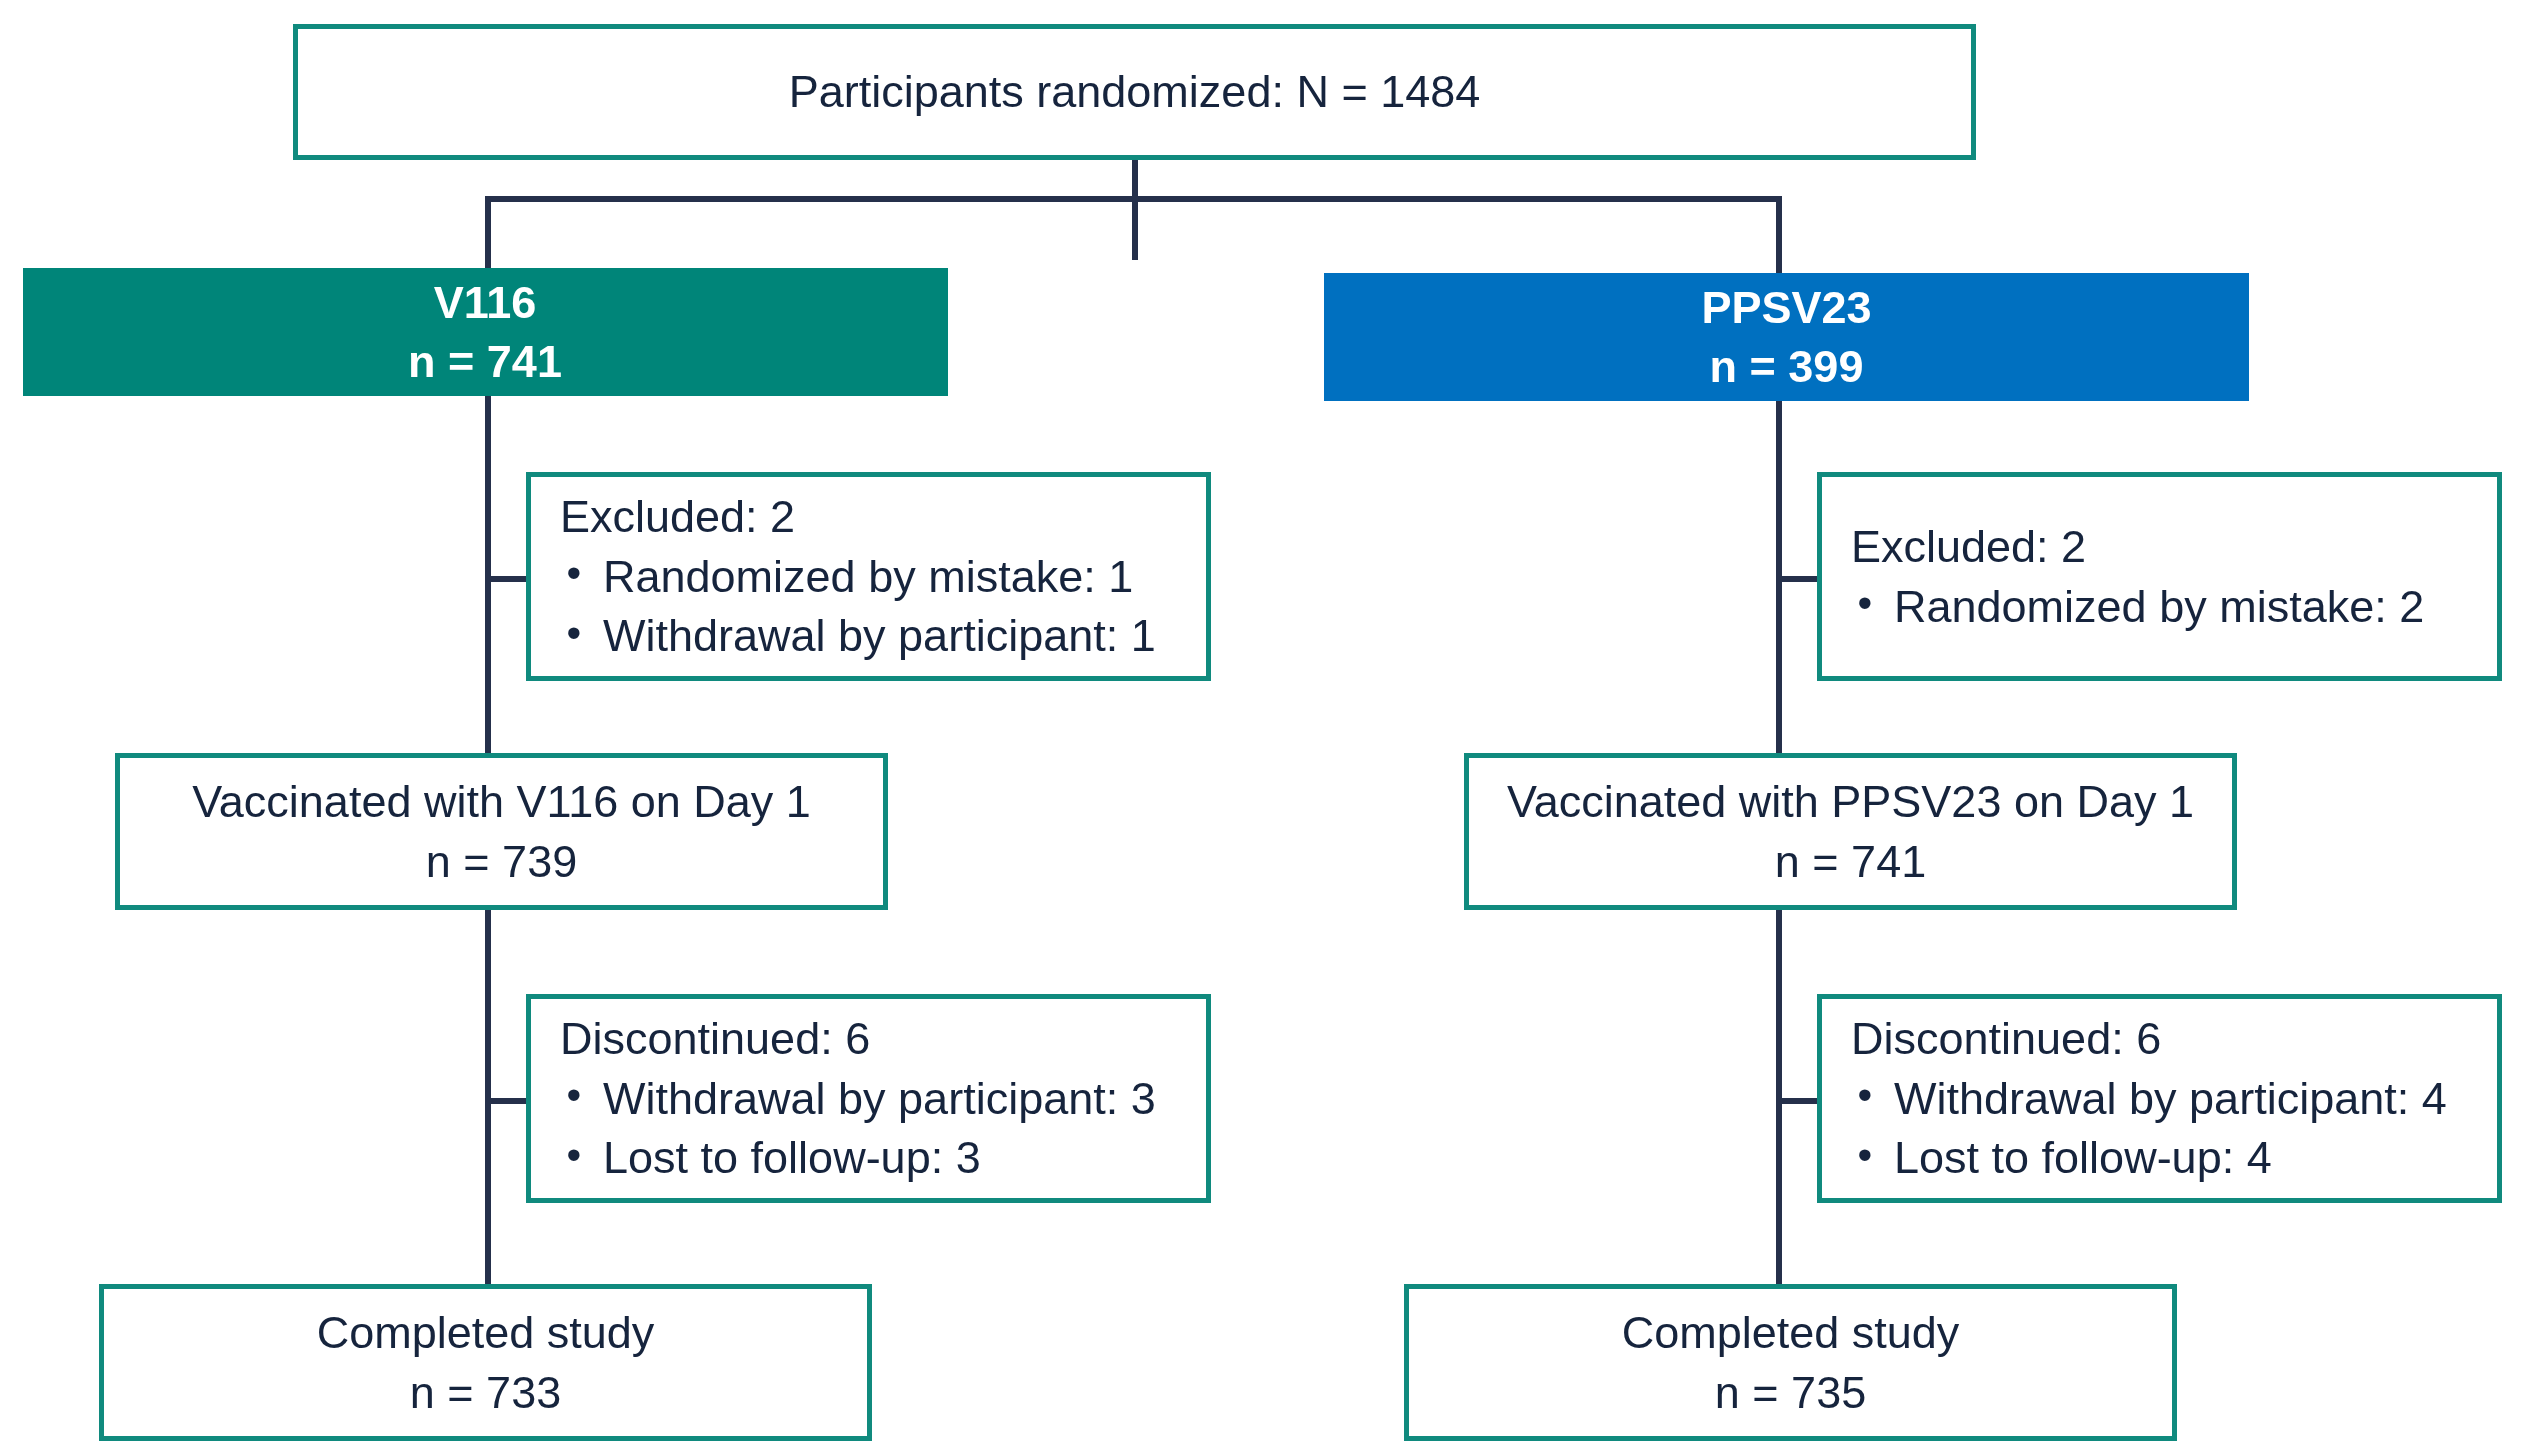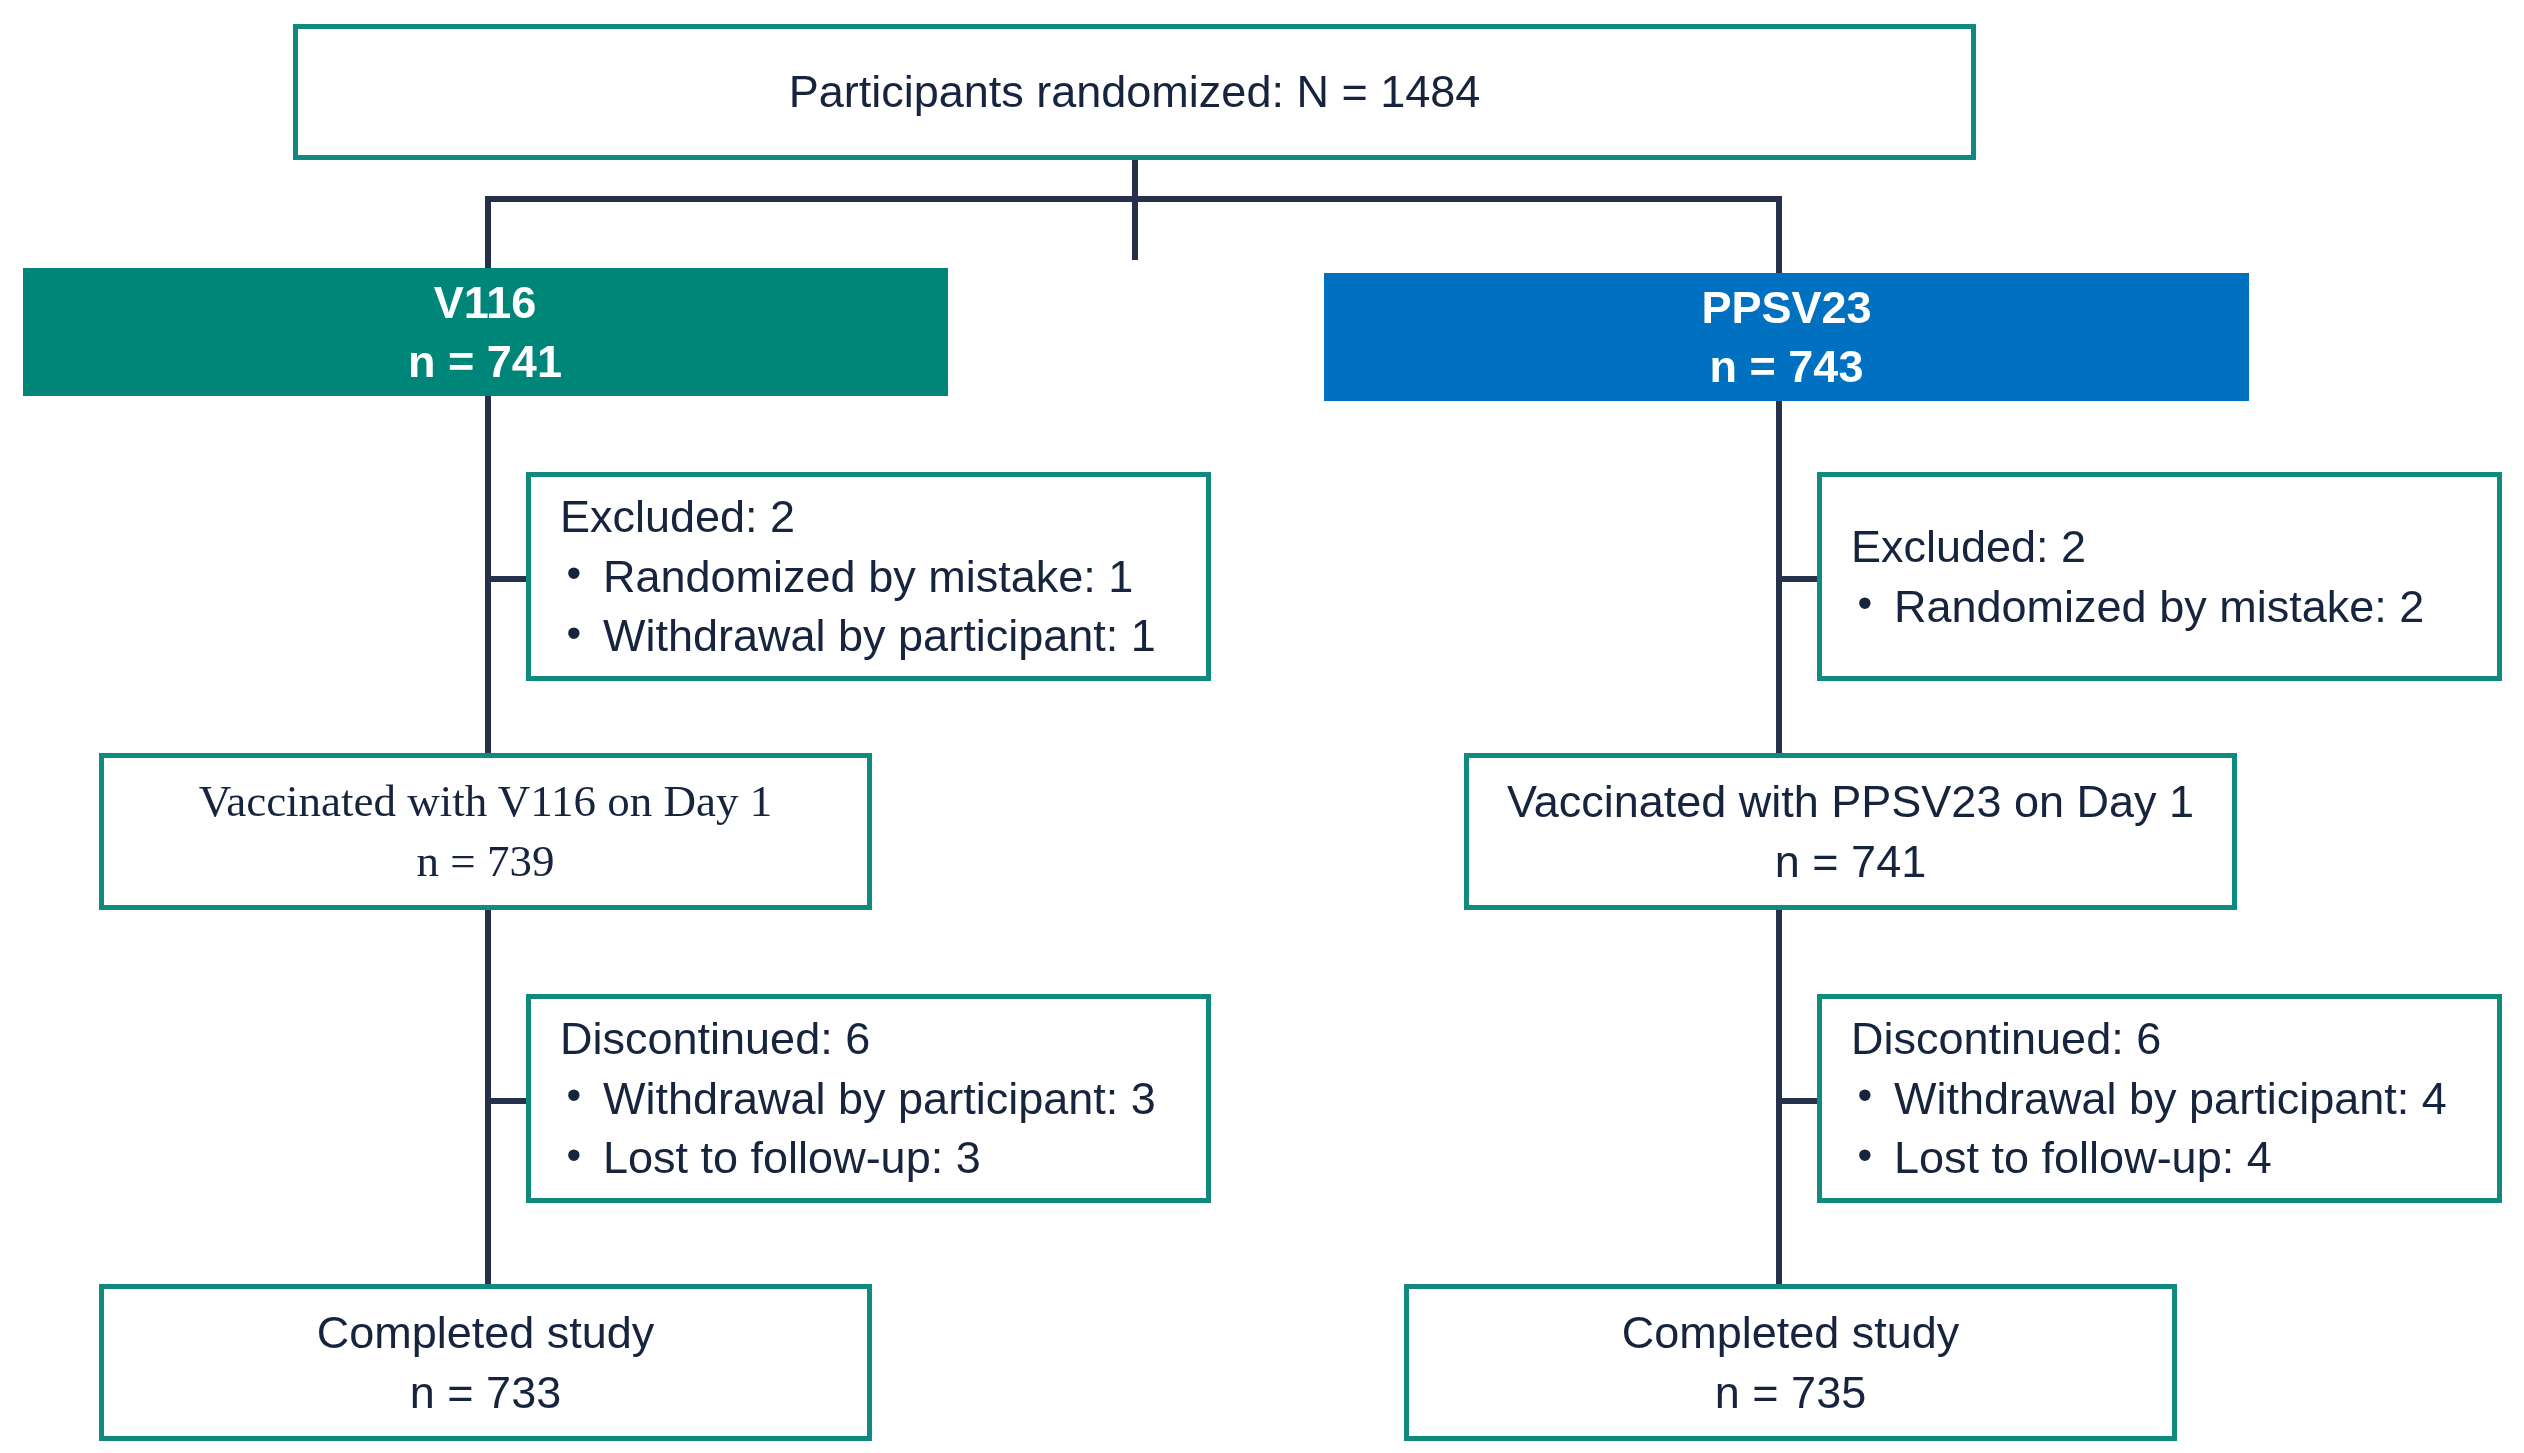--- a/index.html
+++ b/index.html
@@ -111,41 +111,41 @@
   </div>
 
   <div class="node left" style="left:526px; top:472px; width:685px; height:209px; padding-left:29px;">
     <span class="head-line">Excluded: 2</span>
     <ul class="bullets">
       <li>Randomized by mistake: 1</li>
       <li>Withdrawal by participant: 1</li>
     </ul>
   </div>
 
-  <div class="node center" style="left:99px; top:753px; width:773px; height:157px;font-family:Liberation Serif, serif;">
+  <div class="node center" style="left:115px; top:753px; width:773px; height:157px;">
     <span class="node-line">Vaccinated with V116 on Day 1</span>
     <span class="node-line">n = 739</span>
   </div>
 
   <div class="node left" style="left:526px; top:994px; width:685px; height:209px; padding-left:29px;">
     <span class="head-line">Discontinued: 6</span>
     <ul class="bullets">
       <li>Withdrawal by participant: 3</li>
       <li>Lost to follow-up: 3</li>
     </ul>
   </div>
 
   <div class="node center" style="left:99px; top:1284px; width:773px; height:157px;">
     <span class="node-line">Completed study</span>
     <span class="node-line">n = 733</span>
   </div>
 
   <div class="node filled arm-blue" style="left:1324px; top:273px; width:925px; height:128px;">
     <span class="node-line">PPSV23</span>
-    <span class="node-line">n = 743</span>
+    <span class="node-line">n = 399</span>
   </div>
 
   <div class="node left" style="left:1817px; top:472px; width:685px; height:209px; padding-left:29px;">
     <span class="head-line">Excluded: 2</span>
     <ul class="bullets">
       <li>Randomized by mistake: 2</li>
     </ul>
   </div>
 
   <div class="node center" style="left:1464px; top:753px; width:773px; height:157px;">

